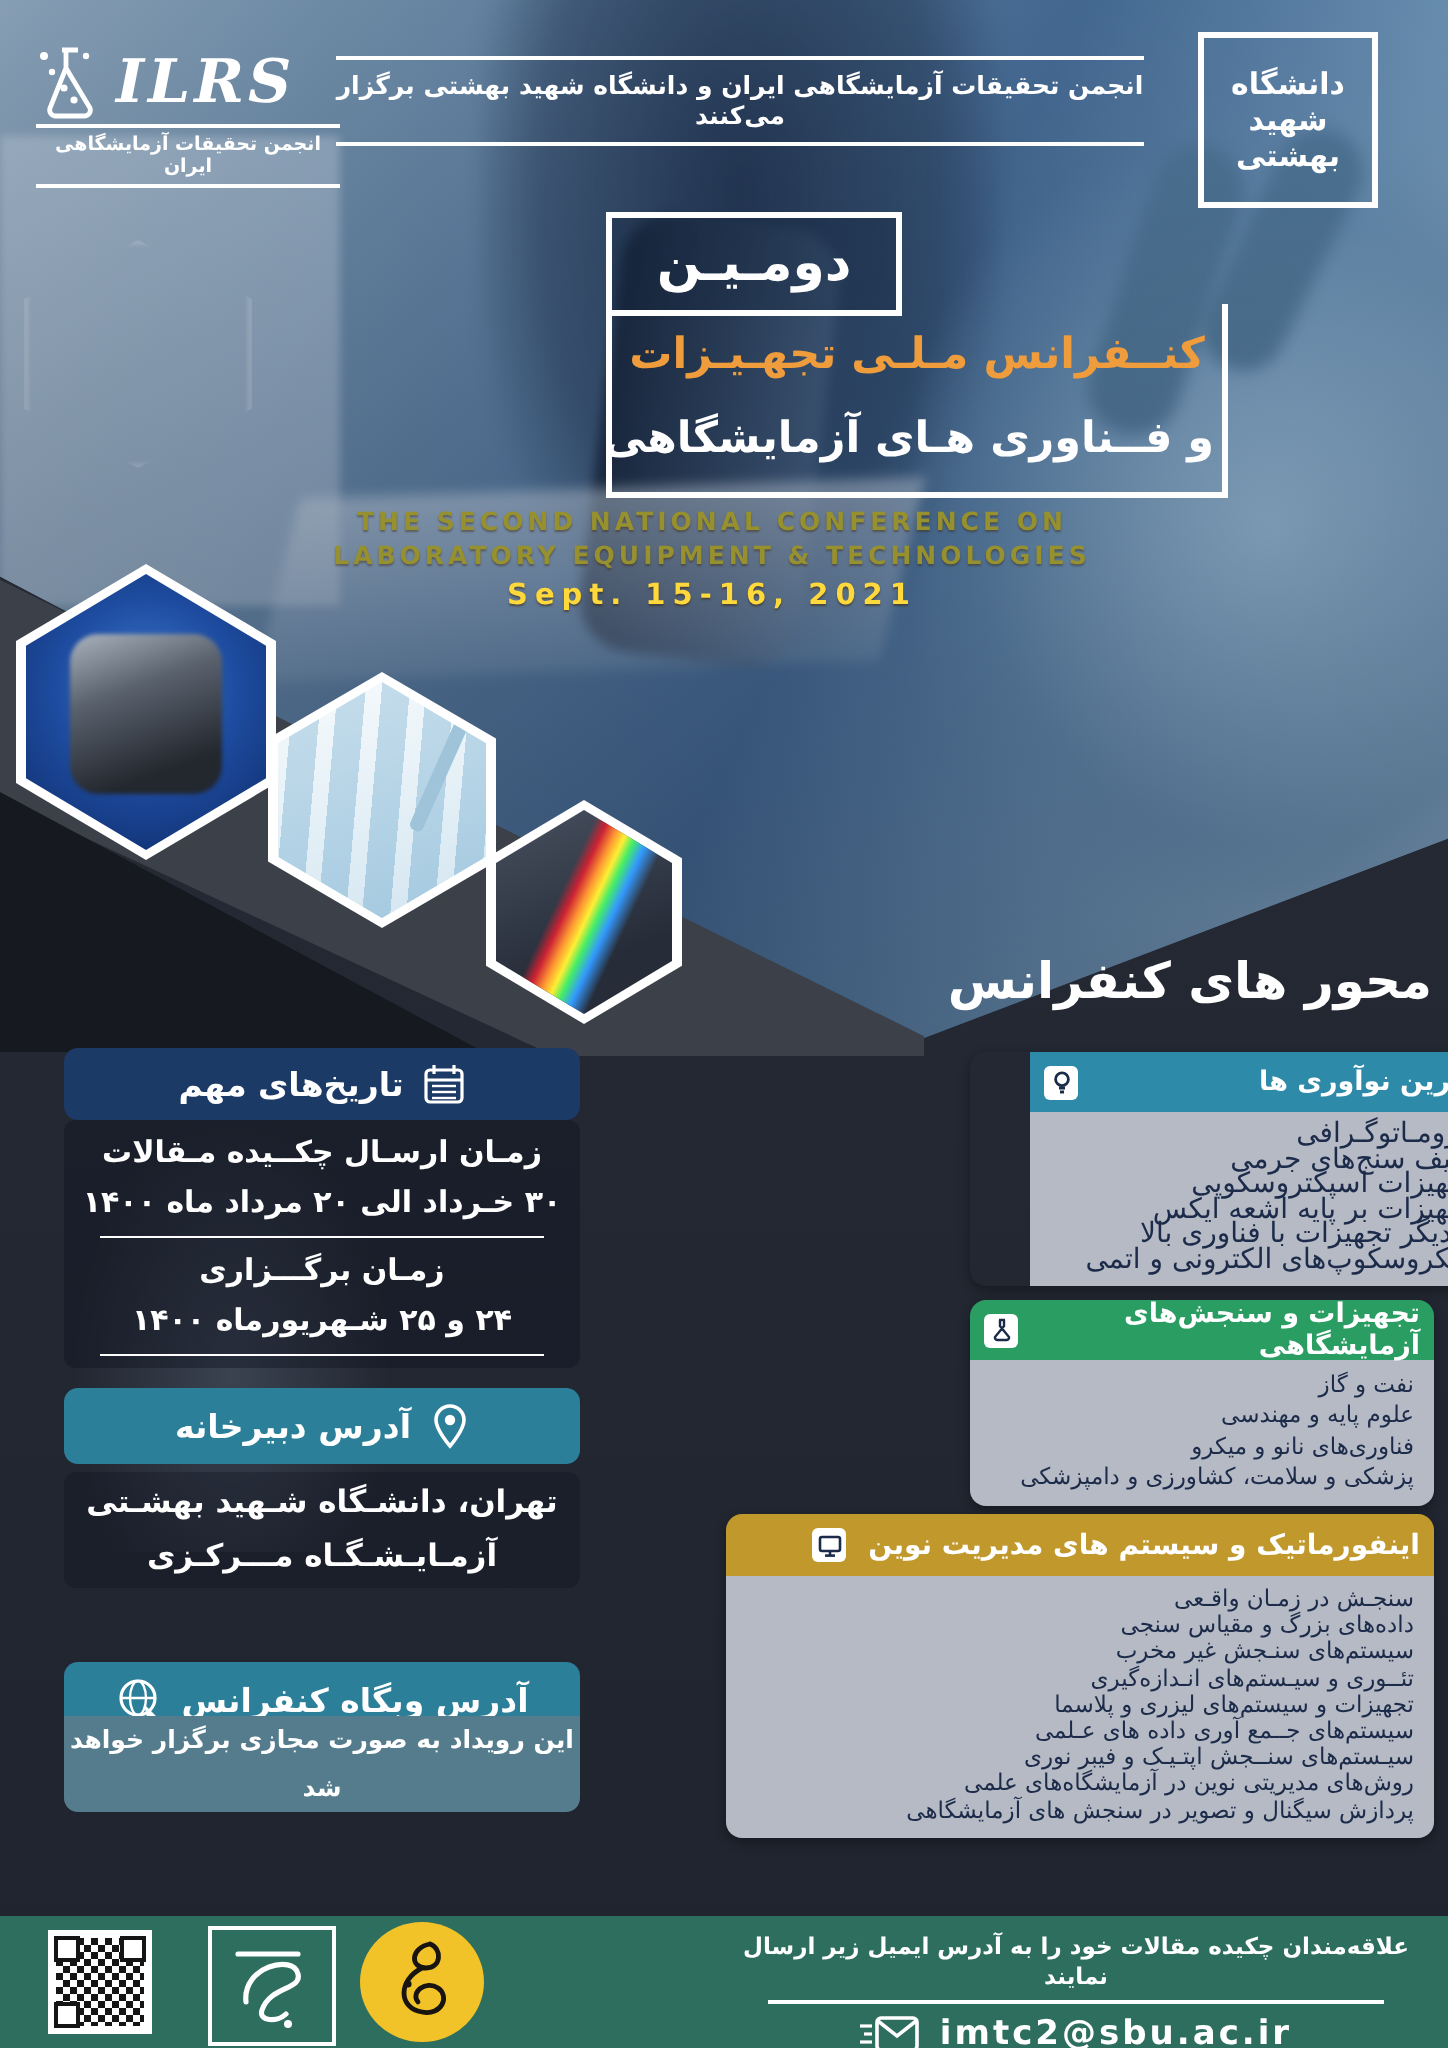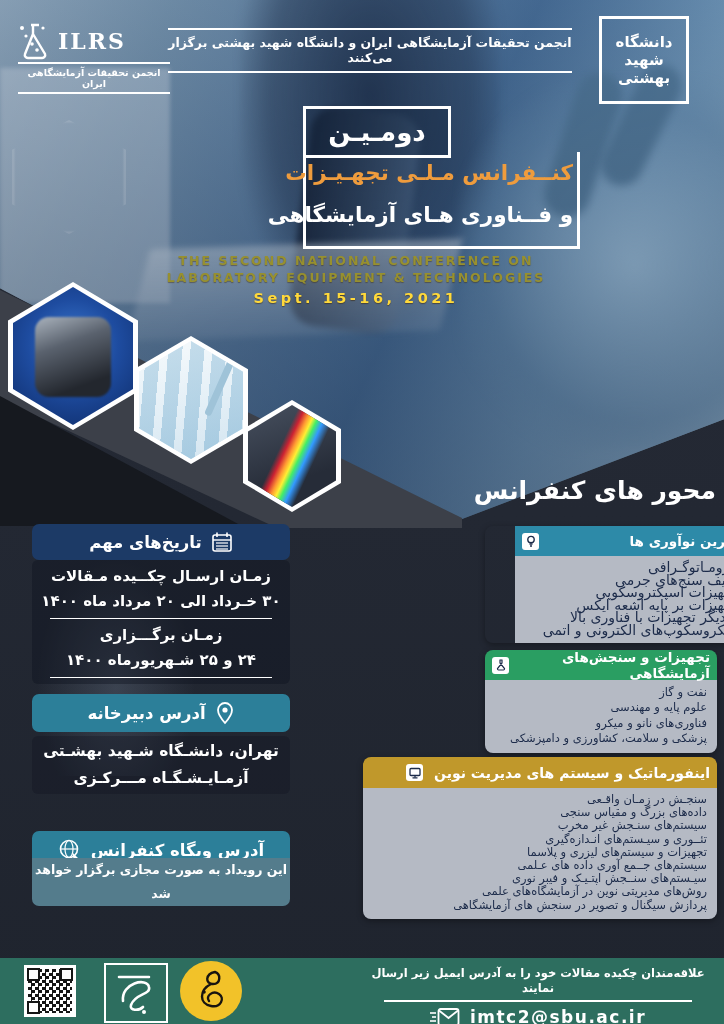--- a/index.html
+++ b/index.html
@@ -47,36 +47,36 @@
     linear-gradient(165deg,#ecf5fa 0%,#c2dcec 55%,#9dc5de 100%);}
   .hex2 .pip{position:absolute;right:18%;top:10%;width:7px;height:55%;background:#9fc3d8;transform:rotate(24deg);border-radius:3px;}
   .hex3{left:243px;top:400px;width:98px;height:112px;}
   .hex3 .in{background:
     linear-gradient(115deg,transparent 38%,#c23 43%,#f93 48%,#fe3 52%,#4e6 56%,#39f 61%,transparent 68%),
     linear-gradient(160deg,#47505f 0%,#262c38 70%);}
 
   
   .ilrs{left:18px;top:22px;width:152px;color:#fff;z-index:4;}
   .ilrs-row{display:flex;align-items:center;gap:6px;}
-  .ilrs-acronym{font-family:"DejaVu Serif",serif;font-weight:bold;font-size:22px;letter-spacing:2px;}
+  .ilrs-acronym{font-family:"DejaVu Serif",serif;font-weight:bold;font-size:30px;letter-spacing:2px;font-style:italic;}
   .ilrs-line{height:2px;background:#fff;margin:2px 0 3px;}
   .ilrs-sub{font-size:9.5px;font-weight:bold;text-align:center;}
   .ilrs-line2{height:1.5px;background:#fff;margin-top:3px;}
   .banner{left:168px;top:28px;width:404px;z-index:4;color:#fff;text-align:center;
     font-size:12.5px;font-weight:bold;padding:5px 0 6px;border-top:2px solid #fff;border-bottom:2px solid #fff;}
   .sbu{left:599px;top:16px;width:84px;height:82px;z-index:4;border:3px solid #fff;color:#fff;
     display:flex;flex-direction:column;align-items:center;justify-content:center;
     font-weight:bold;font-size:15px;line-height:18px;}
 
   
   .title-badge{left:303px;top:106px;width:142px;height:46px;z-index:5;border:3px solid #fff;
     background:rgba(18,32,56,.30);display:flex;align-items:center;justify-content:center;
     color:#fff;font-size:26px;font-weight:bold;}
-  .title-frame{left:303px;top:152px;width:277px;height:97px;z-index:4;border:3px solid #fff;border-top:none;
-    display:flex;flex-direction:column;text-align:center;padding:0 4px;box-sizing:border-box;}
+  .title-frame{left:303px;top:152px;width:311px;height:97px;z-index:4;border:3px solid #fff;border-top:none;
+    display:flex;flex-direction:column;justify-content:center;text-align:center;padding:0 4px;box-sizing:border-box;}
   .title-l1{color:var(--title-orange,#ef9c3d);font-size:21.5px;font-weight:bold;line-height:42px;white-space:nowrap;}
   .title-l2{color:#fff;font-size:21.5px;font-weight:bold;line-height:42px;white-space:nowrap;}
   .english{left:140px;top:252px;width:432px;z-index:5;text-align:center;}
   .en-line{color:var(--english-olive,#97902f);font-size:12.5px;font-weight:bold;letter-spacing:2px;line-height:17px;
     text-shadow:0 1px 1px rgba(60,40,10,.45);}
   .en-date{color:var(--date-yellow,#ffd93b);font-size:14.5px;font-weight:bold;letter-spacing:3.5px;margin-top:4px;
     text-shadow:0 1px 1px rgba(60,40,10,.55);}
 
   
   .lhd{left:32px;width:258px;z-index:5;border-radius:7px;display:flex;align-items:center;justify-content:center;

